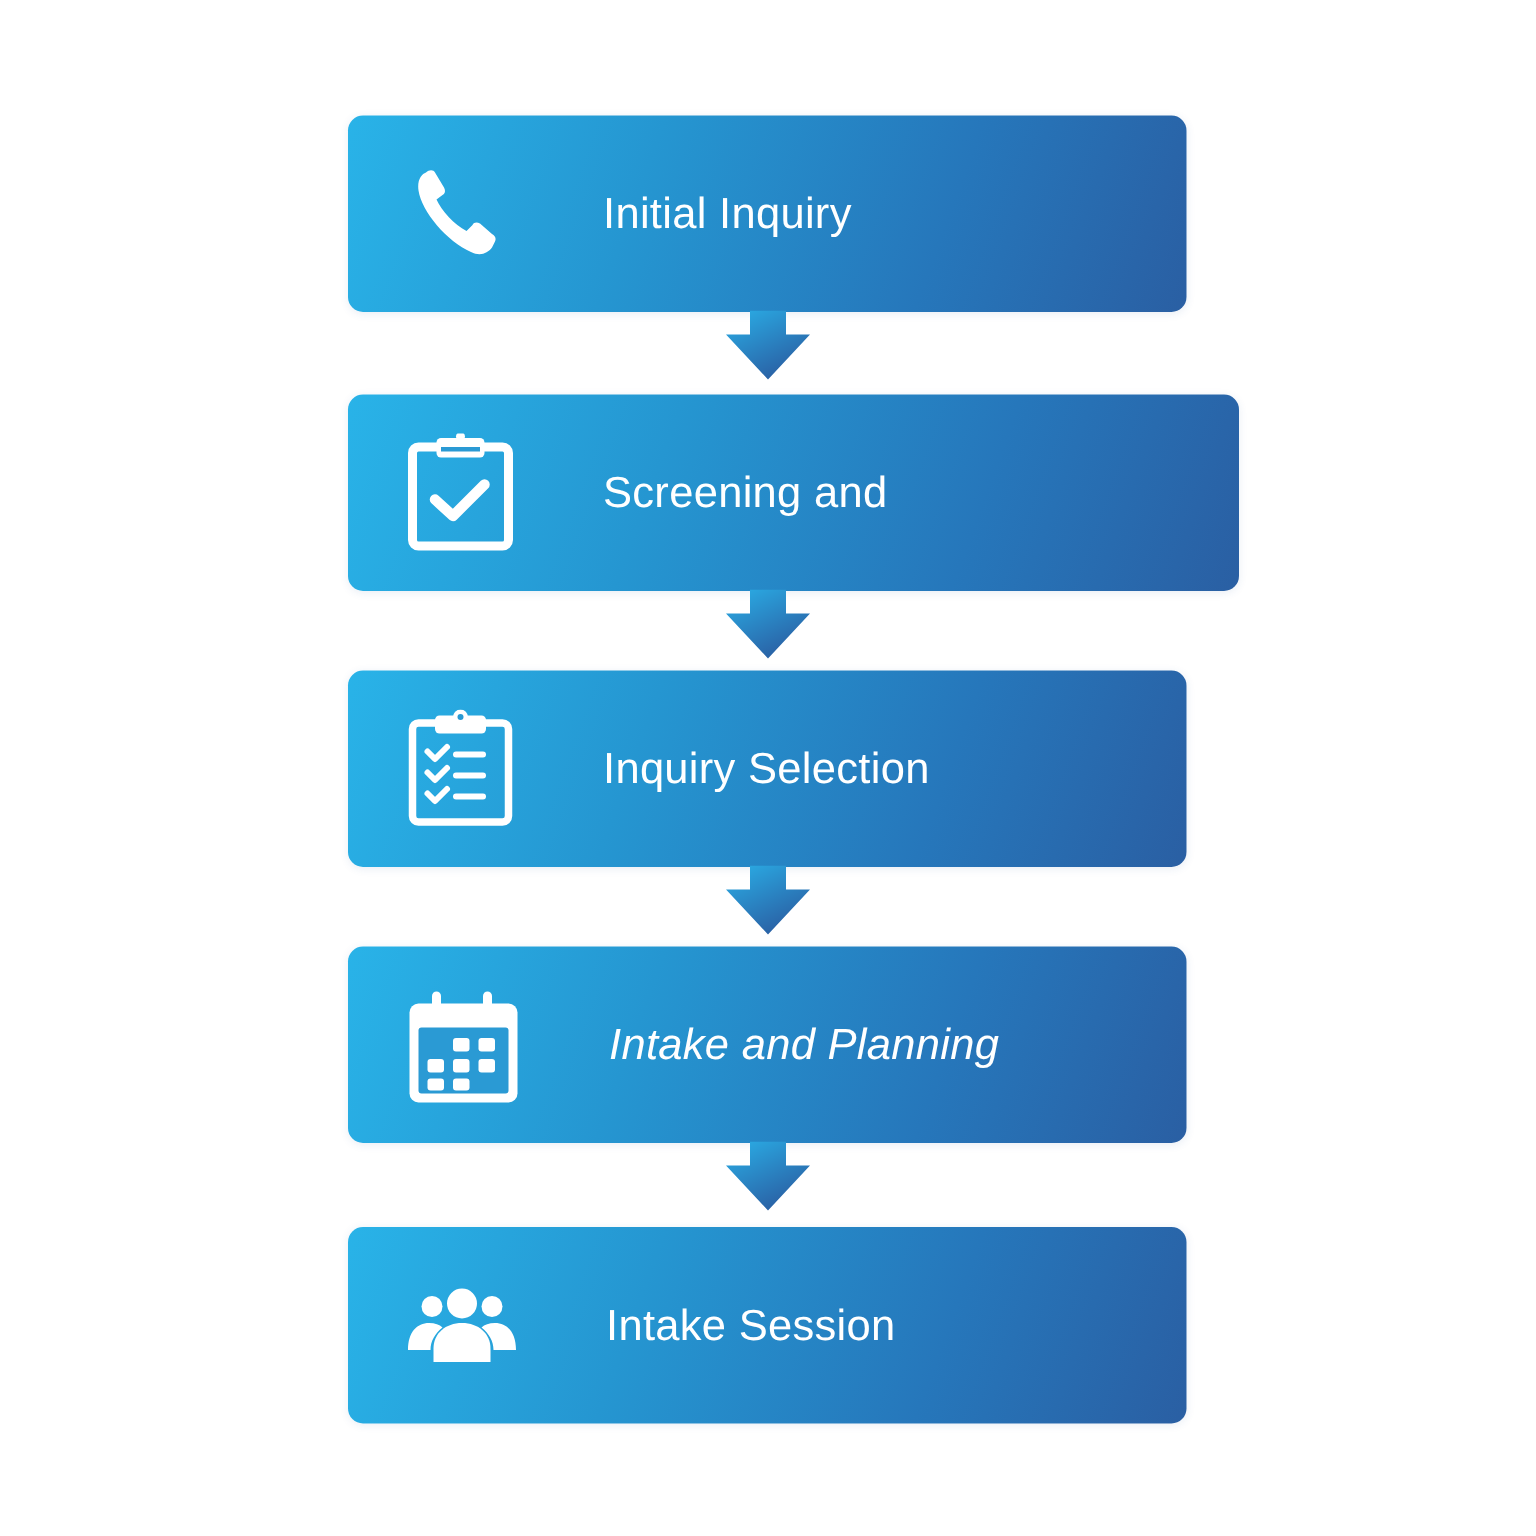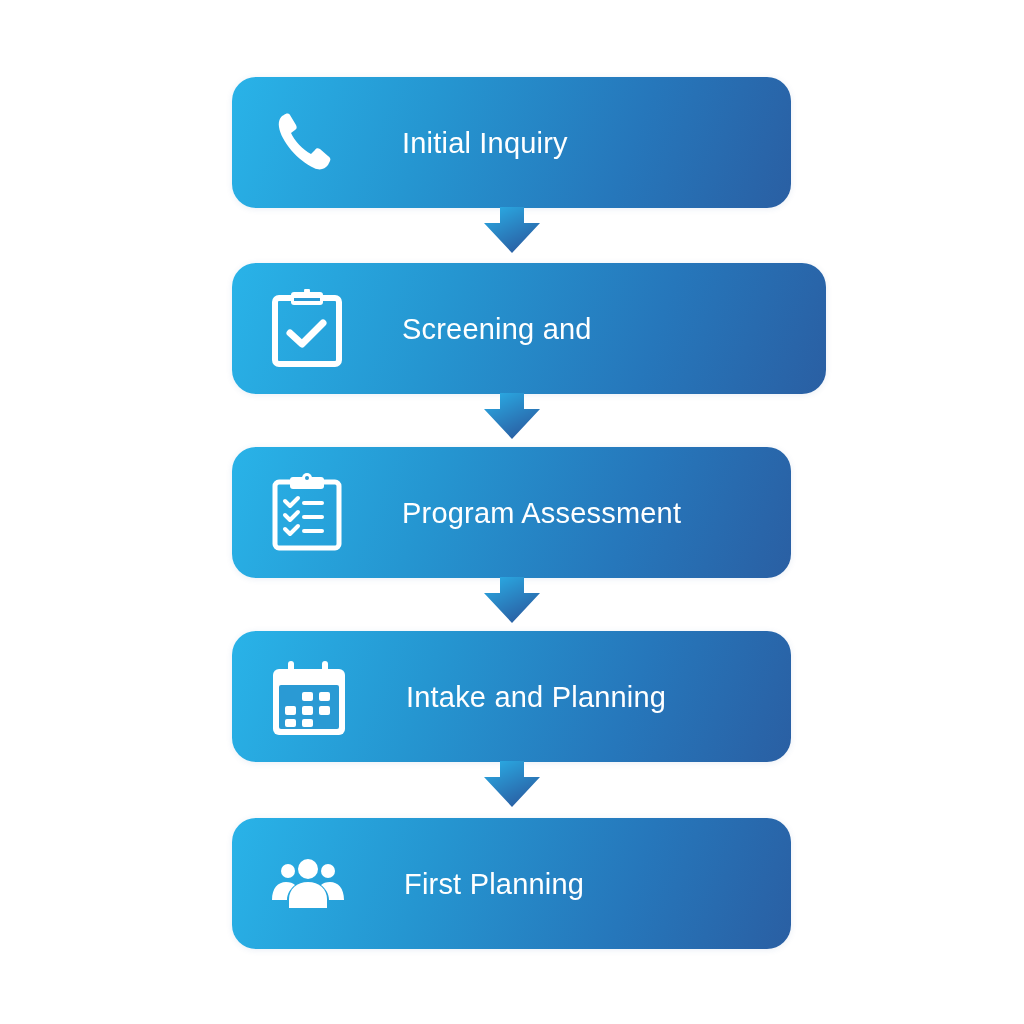--- a/index.html
+++ b/index.html
@@ -2,21 +2,21 @@
 <html><head>
 <meta charset="utf-8">
 <style>
   html, body { margin:0; padding:0; }
   body {
     width:1024px; height:1024px; background:#ffffff; position:relative; overflow:hidden;
     font-family: "Liberation Sans", "DejaVu Sans", sans-serif;
   }
   .step {
     position:absolute; left:232px; width:559px; height:131px;
-    border-radius:24px;
+    border-radius:10px;
     background: linear-gradient(110deg, #29b3e8 0%, #2596d1 35%, #2677bb 70%, #2a5fa3 100%);
     box-shadow: 0 1px 6px rgba(40,90,160,0.10);
   }
   .step .icon {
     position:absolute; left:38px; top:50%; transform:translateY(-50%);
     width:80px; height:80px;
   }
   .step .label {
     position:absolute; left:170px; top:50%; transform:translateY(-50%);
     color:#ffffff; font-size:29px; font-weight:500; line-height:38px;
@@ -72,28 +72,28 @@
     <rect x="20" y="4" width="34" height="12" rx="3" fill="#ffffff"></rect>
     <circle cx="37" cy="5" r="5" fill="#ffffff"></circle>
     <circle cx="37" cy="5" r="2" fill="#2a9ad4"></circle>
     <path d="M15 28 L20 33 L28 25" fill="none" stroke="#ffffff" stroke-width="4" stroke-linecap="round" stroke-linejoin="round"></path>
     <rect x="32" y="28" width="22" height="4" rx="2" fill="#ffffff"></rect>
     <path d="M15 42 L20 47 L28 39" fill="none" stroke="#ffffff" stroke-width="4" stroke-linecap="round" stroke-linejoin="round"></path>
     <rect x="32" y="42" width="22" height="4" rx="2" fill="#ffffff"></rect>
     <path d="M15 56 L20 61 L28 53" fill="none" stroke="#ffffff" stroke-width="4" stroke-linecap="round" stroke-linejoin="round"></path>
     <rect x="32" y="56" width="22" height="4" rx="2" fill="#ffffff"></rect>
   </svg>
-  <div class="label">Program Assessment</div>
+  <div class="label">Inquiry Selection</div>
 </div>
 
 <svg class="arrow" style="top:577px;" viewBox="0 0 58 48">
   <path d="M17 0 H41 V16 H57 L29 46 L1 16 H17 Z" fill="url(#arrowGrad)"></path>
 </svg>
 
-<div class="step" style="top:631px;">
+<div class="step" style="top:631px;font-style:italic;">
   <svg class="icon" viewBox="0 0 80 80">
     <rect x="3" y="12" width="72" height="66" rx="6" fill="#ffffff"></rect>
     <rect x="9" y="28" width="60" height="44" rx="2" fill="#2a9ad4"></rect>
     <rect x="18" y="4" width="6" height="14" rx="3" fill="#ffffff"></rect>
     <rect x="52" y="4" width="6" height="14" rx="3" fill="#ffffff"></rect>
     <rect x="32" y="35" width="11" height="9" rx="2" fill="#ffffff"></rect>
     <rect x="49" y="35" width="11" height="9" rx="2" fill="#ffffff"></rect>
     <rect x="15" y="49" width="11" height="9" rx="2" fill="#ffffff"></rect>
     <rect x="32" y="49" width="11" height="9" rx="2" fill="#ffffff"></rect>
     <rect x="49" y="49" width="11" height="9" rx="2" fill="#ffffff"></rect>
@@ -109,14 +109,14 @@
 
 <div class="step" style="top:818px;">
   <svg class="icon" viewBox="0 0 80 80">
     <circle cx="18" cy="27" r="7" fill="#ffffff"></circle>
     <circle cx="58" cy="27" r="7" fill="#ffffff"></circle>
     <path d="M2 56 C 2 44, 8 38, 16 38 C 20 38, 23 39, 25 41 C 20 45, 17 50, 17 56 Z" fill="#ffffff"></path>
     <path d="M74 56 C 74 44, 68 38, 60 38 C 56 38, 53 39, 51 41 C 56 45, 59 50, 59 56 Z" fill="#ffffff"></path>
     <circle cx="38" cy="25" r="10" fill="#ffffff"></circle>
     <path d="M19 64 L19 55 C 19 45, 27 38, 38 38 C 49 38, 57 45, 57 55 L57 64 Z" fill="#ffffff"></path>
   </svg>
-  <div class="label" style="left:172px;">First Planning</div>
+  <div class="label" style="left:172px;">Intake Session</div>
 </div>
 
 </body></html>

